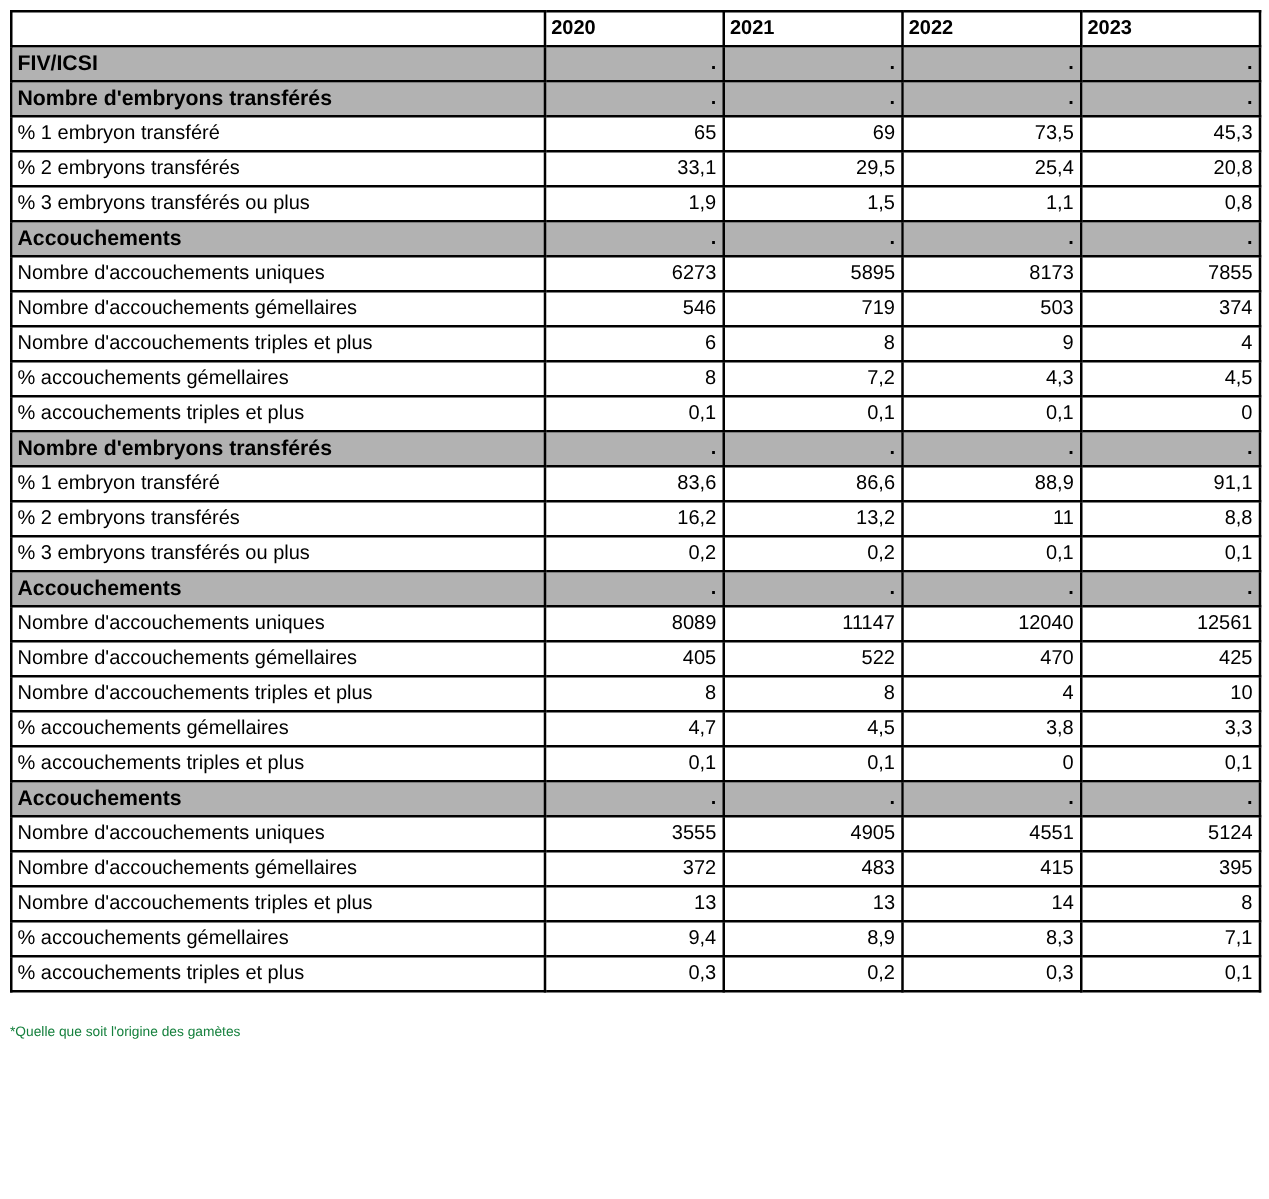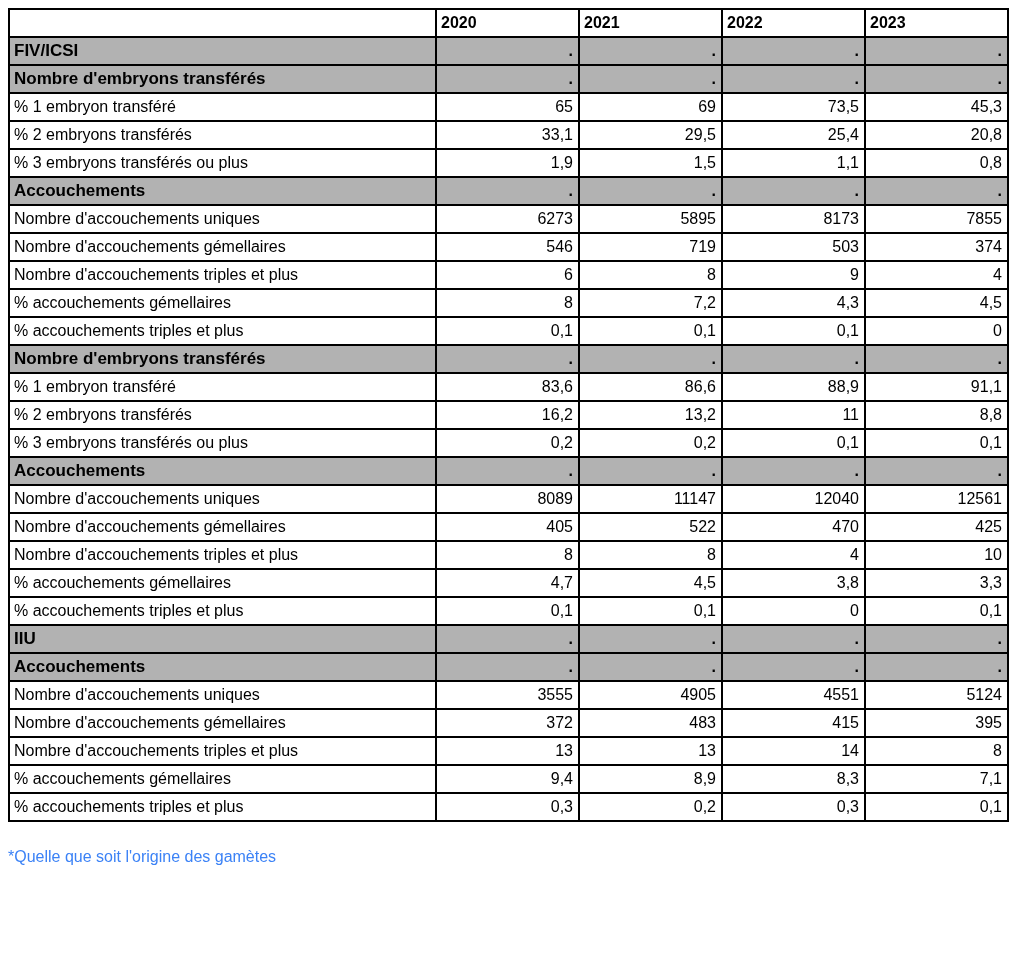--- a/index.html
+++ b/index.html
@@ -44,22 +44,22 @@
   }
   tr.section td {
     background: #b2b2b2;
     font-weight: bold;
   }
   tr.section td.label-col {
     font-size: 17px;
   }
   .footnote {
     margin-top: 26px;
-    font-size: 16px;
-    color: #3b82f6;
+    font-size: 11px;
+    color: #15803d;
   }
 </style>
 </head>
 <body>
 
 <div class="page">
   <table class="stat-table">
     <colgroup>
       <col class="c-label">
       <col class="c-year">
@@ -218,27 +218,20 @@
           <td class="num">3,3</td>
         </tr>
         <tr>
           <td class="label-col">% accouchements triples et plus</td>
           <td class="num">0,1</td>
           <td class="num">0,1</td>
           <td class="num">0</td>
           <td class="num">0,1</td>
         </tr>
         <tr class="section">
-          <td class="label-col">IIU</td>
-          <td class="num">.</td>
-          <td class="num">.</td>
-          <td class="num">.</td>
-          <td class="num">.</td>
-        </tr>
-        <tr class="section">
           <td class="label-col">Accouchements</td>
           <td class="num">.</td>
           <td class="num">.</td>
           <td class="num">.</td>
           <td class="num">.</td>
         </tr>
         <tr>
           <td class="label-col">Nombre d'accouchements uniques</td>
           <td class="num">3555</td>
           <td class="num">4905</td>

